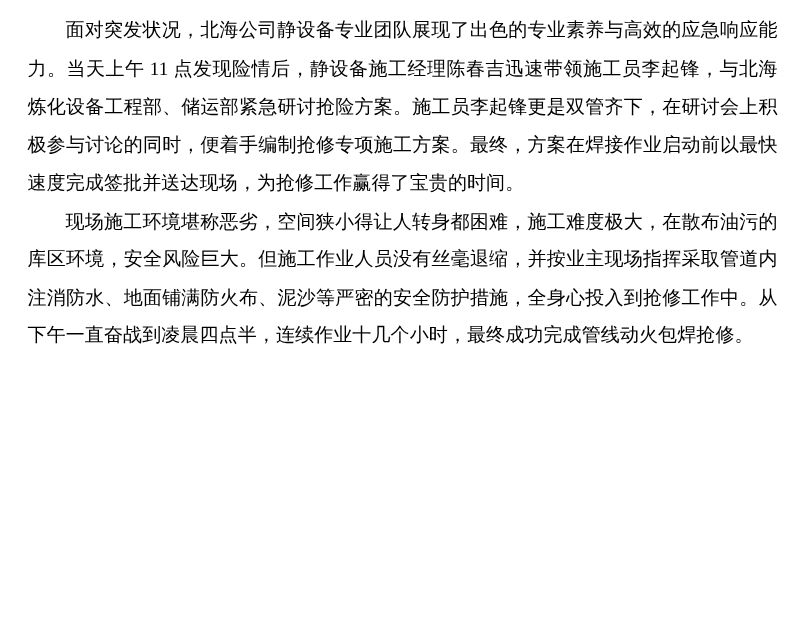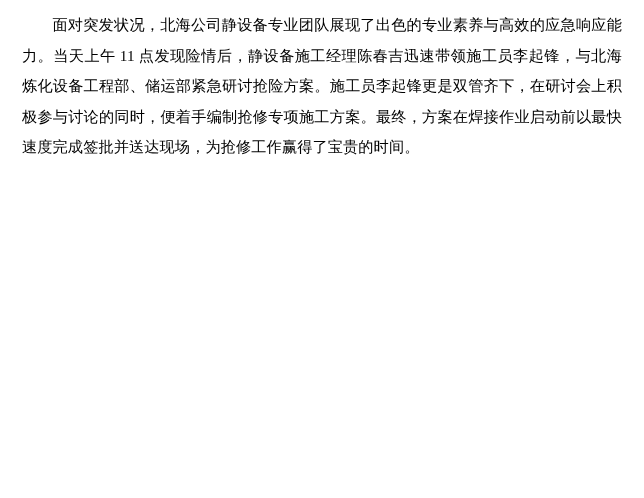--- a/index.html
+++ b/index.html
@@ -30,13 +30,14 @@
     margin: 0 0 0 0;
     letter-spacing: 0.1px;
     word-break: break-all;
   }
 </style>
 </head>
 <body>
 
 <div class="page">
   <p class="para">面对突发状况，北海公司静设备专业团队展现了出色的专业素养与高效的应急响应能力。当天上午 11 点发现险情后，静设备施工经理陈春吉迅速带领施工员李起锋，与北海炼化设备工程部、储运部紧急研讨抢险方案。施工员李起锋更是双管齐下，在研讨会上积极参与讨论的同时，便着手编制抢修专项施工方案。最终，方案在焊接作业启动前以最快速度完成签批并送达现场，为抢修工作赢得了宝贵的时间。</p>
+  <p class="para">现场施工环境堪称恶劣，空间狭小得让人转身都困难，施工难度极大，在散布油污的库区环境，安全风险巨大。但施工作业人员没有丝毫退缩，并按业主现场指挥采取管道内注消防水、地面铺满防火布、泥沙等严密的安全防护措施，全身心投入到抢修工作中。从下午一直奋战到凌晨四点半，连续作业十几个小时，最终成功完成管线动火包焊抢修。</p>
 </div>
 
 </body></html>

